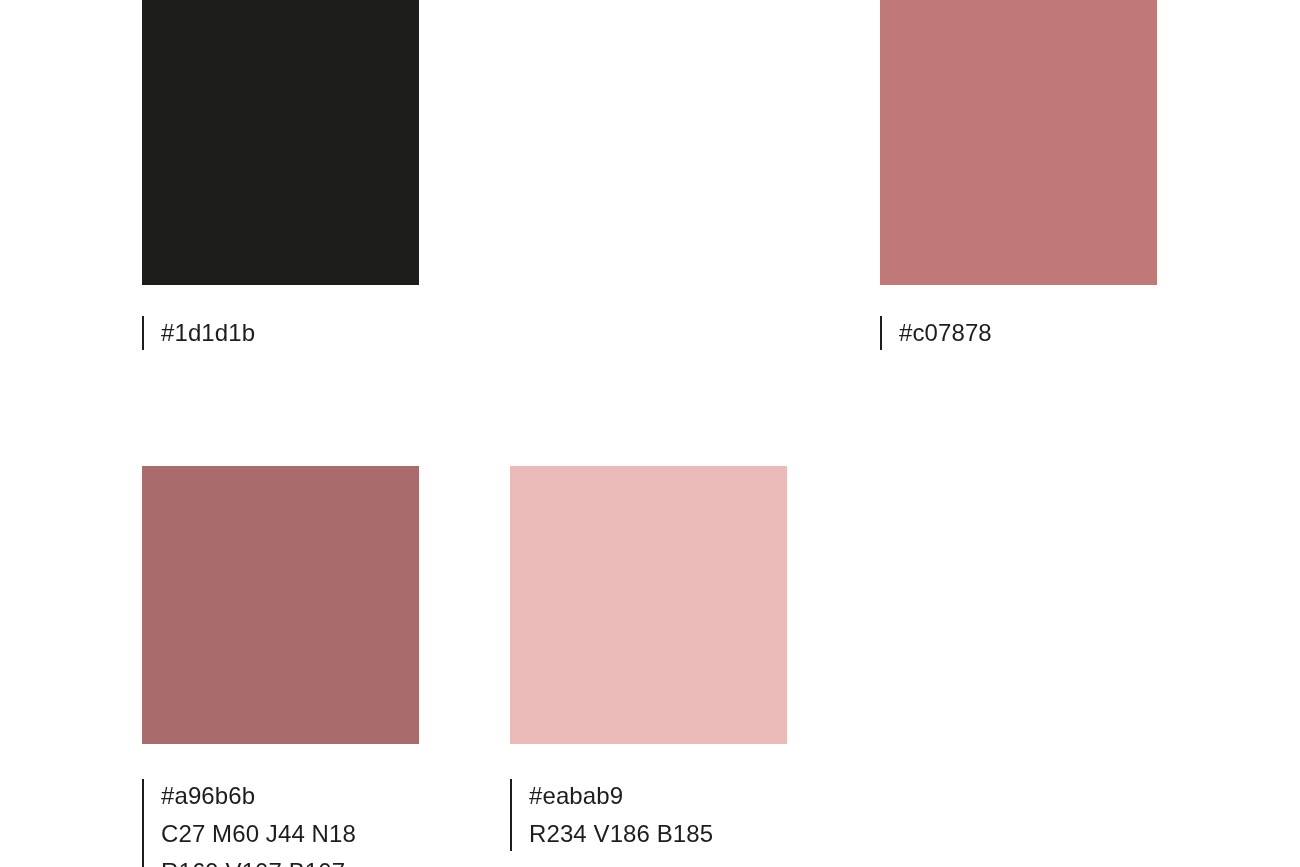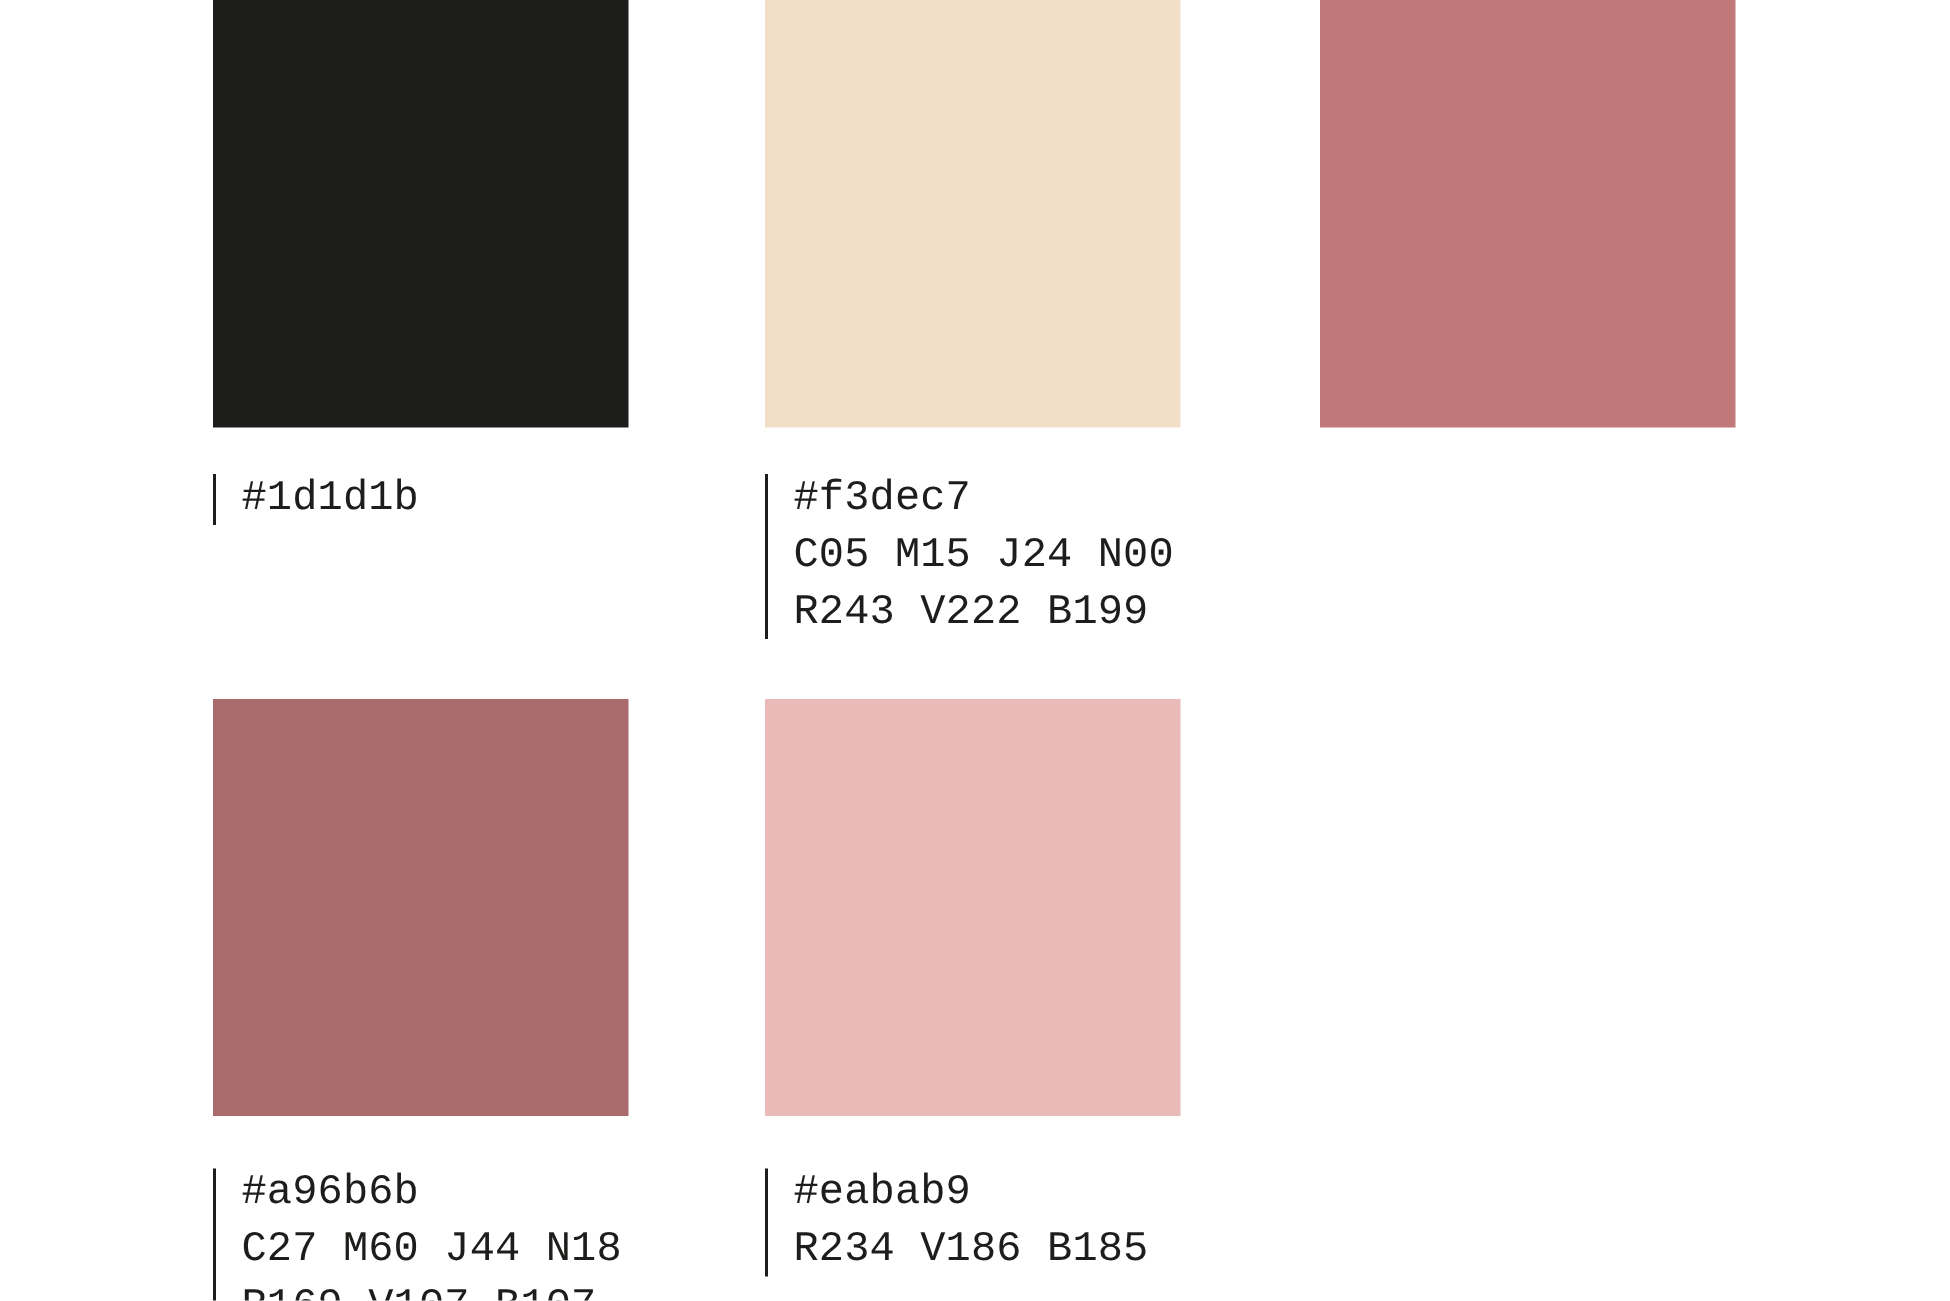--- a/index.html
+++ b/index.html
@@ -43,26 +43,25 @@
     content: "";
     position: absolute;
     left: 0;
     top: 2px;
     bottom: 2px;
     width: 2px;
     background: #1d1d1b;
   }
 
   .swatch-line {
-    font-size: 28px;
+    font-size: 24px;
     line-height: 38px;
     color: #1d1d1b;
     letter-spacing: 0.1px;
     white-space: nowrap;
-    font-family: Liberation Mono, monospace;
   }
 
   
   .col-0 { left: 142px; }
   .col-1 { left: 510px; }
   .col-2 { left: 880px; }
 
   
   .row-0 { top: -1px; }
   .row-1 { top: 466px; }
@@ -78,32 +77,25 @@
 
 <div class="palette-sheet">
 
   <div class="swatch-cell row-0 col-0">
     <div class="swatch-chip" style="background-color: rgb(29, 29, 27);"></div>
     <div class="swatch-info">
       <div class="swatch-line">#1d1d1b</div>
     </div>
   </div>
 
-  <div class="swatch-cell row-0 col-1">
-    <div class="swatch-chip" style="background-color: rgb(243, 222, 199);"></div>
-    <div class="swatch-info">
-      <div class="swatch-line">#f3dec7</div>
-      <div class="swatch-line">C05 M15 J24 N00</div>
-      <div class="swatch-line">R243 V222 B199</div>
-    </div>
-  </div>
 
   <div class="swatch-cell row-0 col-2">
     <div class="swatch-chip" style="background-color: rgb(192, 120, 120);"></div>
     <div class="swatch-info">
+      <div class="swatch-line">#c07878</div>
     </div>
   </div>
 
   <div class="swatch-cell row-1 col-0">
     <div class="swatch-chip" style="background-color: rgb(169, 107, 107);"></div>
     <div class="swatch-info">
       <div class="swatch-line">#a96b6b</div>
       <div class="swatch-line">C27 M60 J44 N18</div>
       <div class="swatch-line">R169 V107 B107</div>
     </div>

